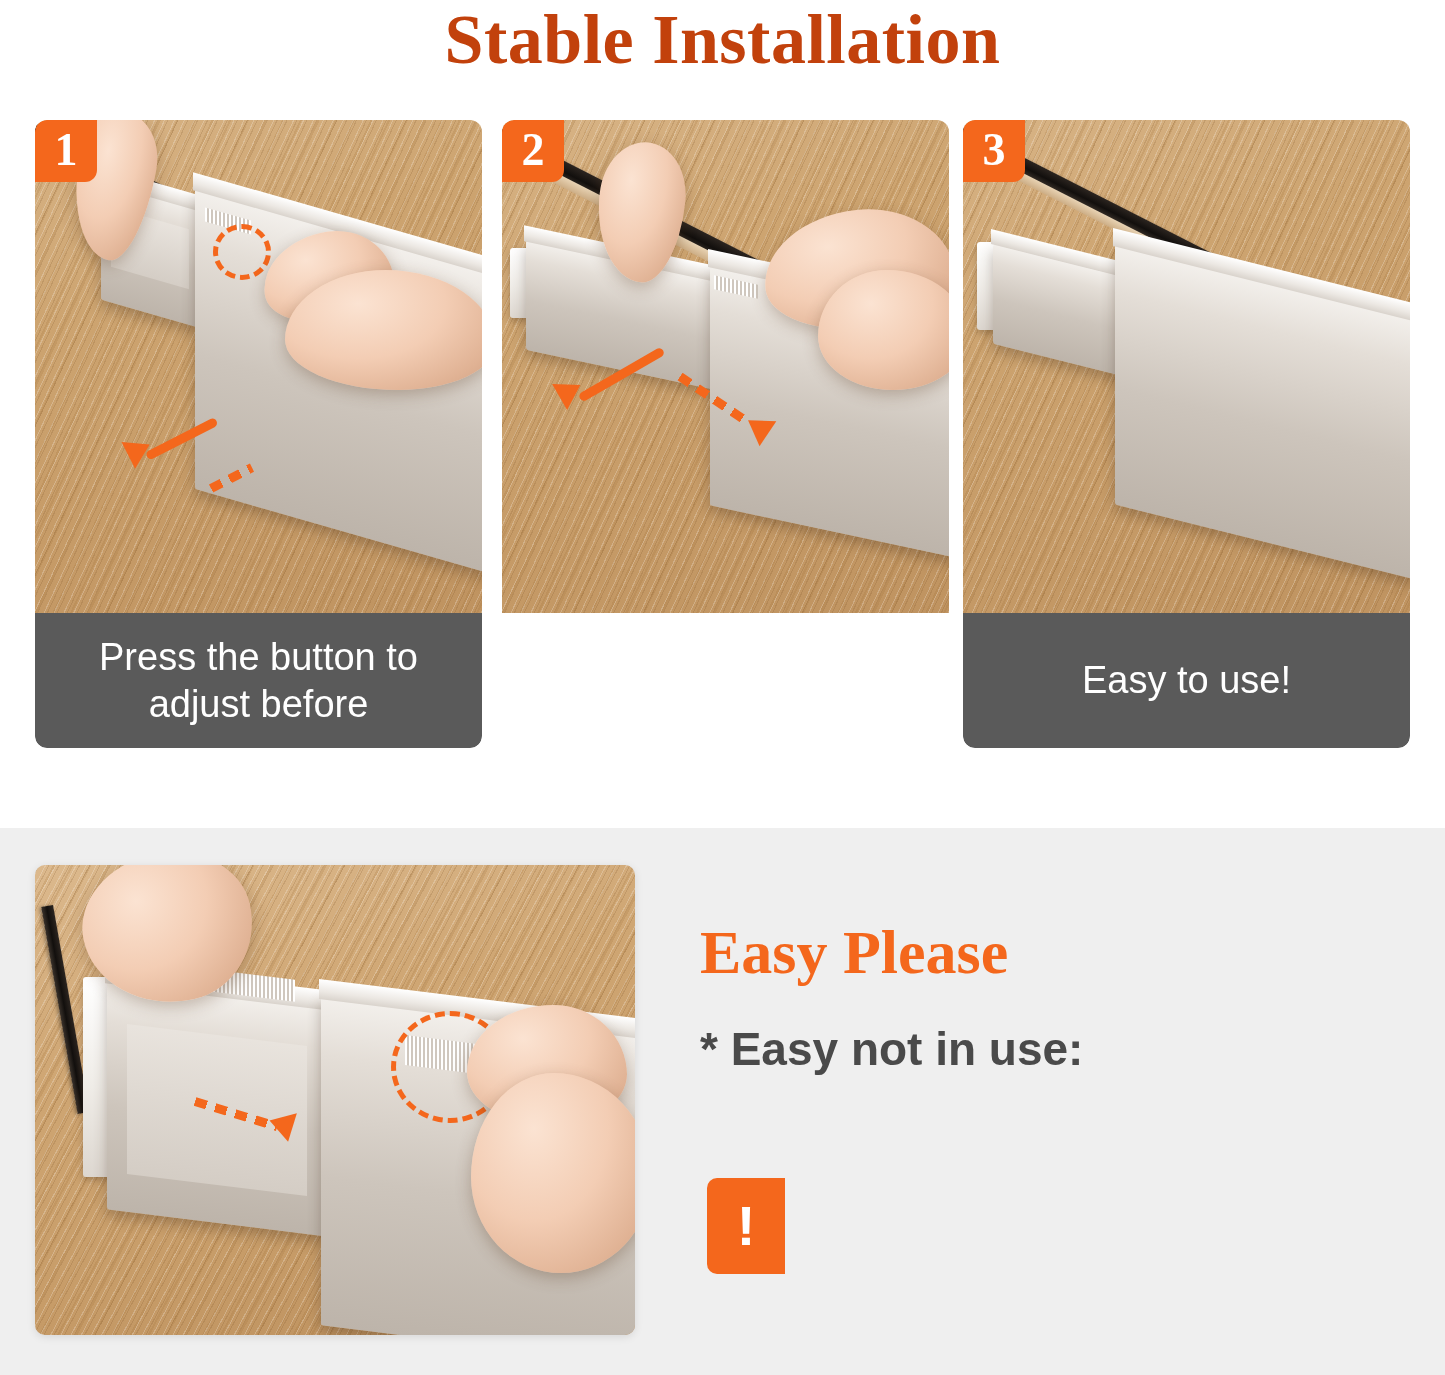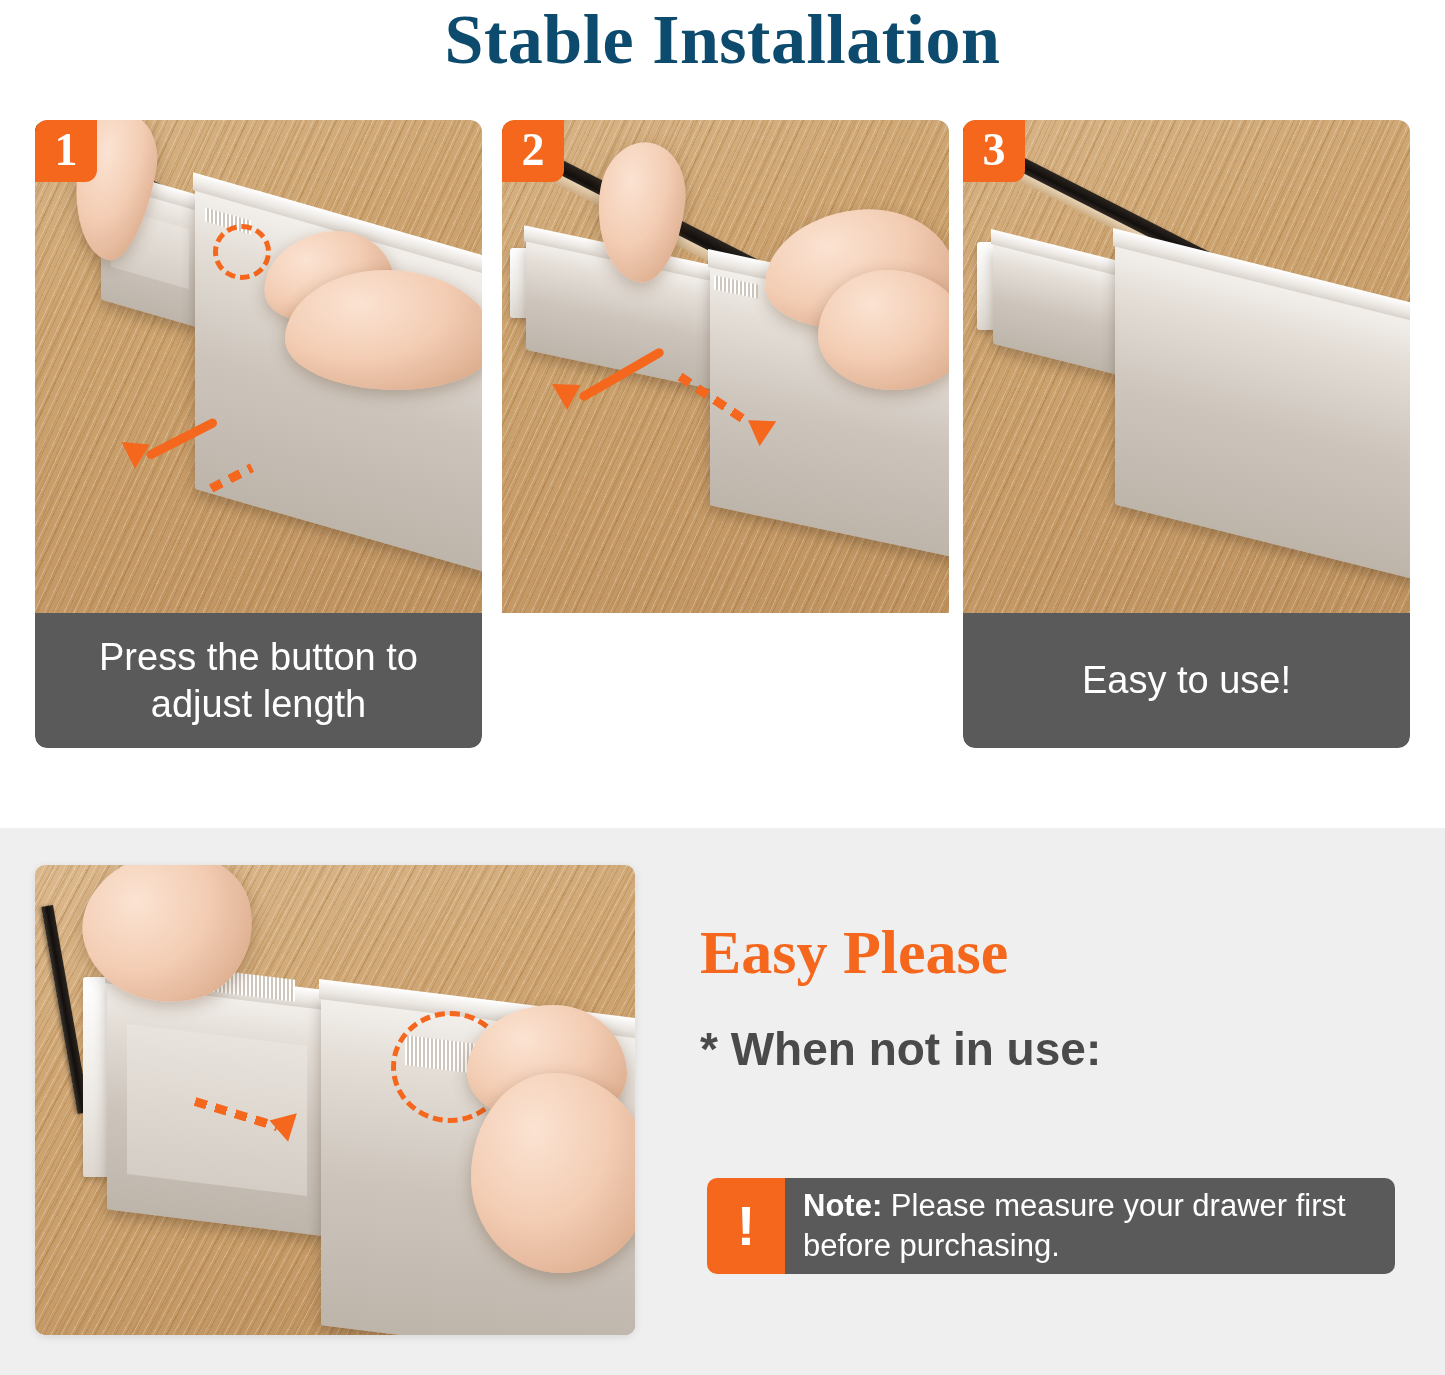--- a/index.html
+++ b/index.html
@@ -16,21 +16,21 @@
     position:absolute; left:0; top:0; width:1445px; height:828px;
     background:#ffffff;
   }
   #main-title {
     position:absolute; left:0; top:2px; width:1445px; height:78px;
     text-align:center;
     font-family:"Liberation Serif", serif;
     font-weight:bold;
     font-size:70px;
     line-height:76px;
-    color:#0c4a6e;
+    color:#c2410c;
     letter-spacing:0.5px;
   }
 
   .step-panel {
     position:absolute;
     top:120px;
     height:628px;
     border-radius:12px;
     overflow:hidden;
   }
@@ -243,21 +243,21 @@
       <div class="hand" style="left:250px; top:150px; width:210px; height:120px; border-radius:48% 52% 46% 54% / 58% 62% 38% 42%;"></div>
       <div class="hand" style="left:40px; top:-10px; width:78px; height:150px; border-radius:45% 55% 40% 60% / 35% 35% 65% 65%; transform:rotate(10deg);"></div>
 
       <div class="arrow-solid" style="left:92px; top:322px;">
         <div class="arrow-line" style="left:20px; top:10px; width:78px; transform:rotate(-27deg);"></div>
         <div class="arrow-line dashed" style="left:84px; top:42px; width:46px; transform:rotate(-27deg);"></div>
         <div class="arrow-head" style="left:0px; top:-7px; transform:rotate(153deg);"></div>
       </div>
     </div>
     <div class="badge">1</div>
-    <div class="caption">Press the button to adjust length</div>
+    <div class="caption">Press the button to adjust before</div>
   </div>
 
   <div class="step-panel" id="panel-2">
     <div class="photo">
       <div class="rail" style="left:-30px; top:-6px; width:330px; height:18px; transform:rotate(27deg);"></div>
       <div class="rail-edge" style="left:-30px; top:10px; width:330px; height:10px; transform:rotate(27deg);"></div>
 
       <div class="div-cap" style="left:8px; top:128px; width:26px; height:70px; border-radius:3px;"></div>
       <div class="div-body" style="left:24px; top:140px; width:190px; height:110px; transform:skewY(12deg); border-radius:3px;"></div>
       <div class="div-top" style="left:22px; top:126px; width:196px; height:16px; transform:skewY(12deg);"></div>
@@ -322,22 +322,19 @@
     <div class="hand" style="left:432px; top:140px; width:160px; height:120px; border-radius:54% 46% 48% 52% / 56% 58% 42% 44%;"></div>
     <div class="hand" style="left:436px; top:208px; width:180px; height:200px; border-radius:46% 54% 50% 50% / 52% 52% 48% 48%;"></div>
 
     <div class="arrow-dash" style="left:160px; top:232px;">
       <div class="arrow-line dashed" style="left:0px; top:0px; width:86px; transform:rotate(17deg);"></div>
       <div class="arrow-head" style="left:74px; top:12px; transform:rotate(17deg);"></div>
     </div>
   </div>
 
   <h2 id="removal-title">Easy Please</h2>
-  <div id="whennot-title">* When not in use:</div>
+  <div id="whennot-title">* Easy not in use:</div>
 
   <div id="note-box">
     <div id="note-icon-strip">!</div>
-    <div id="note-text">
-      <span><b>Note:</b><span> Please measure your drawer first before purchasing.</span></span>
-    </div>
   </div>
 
 </div>
 
 </body></html>

